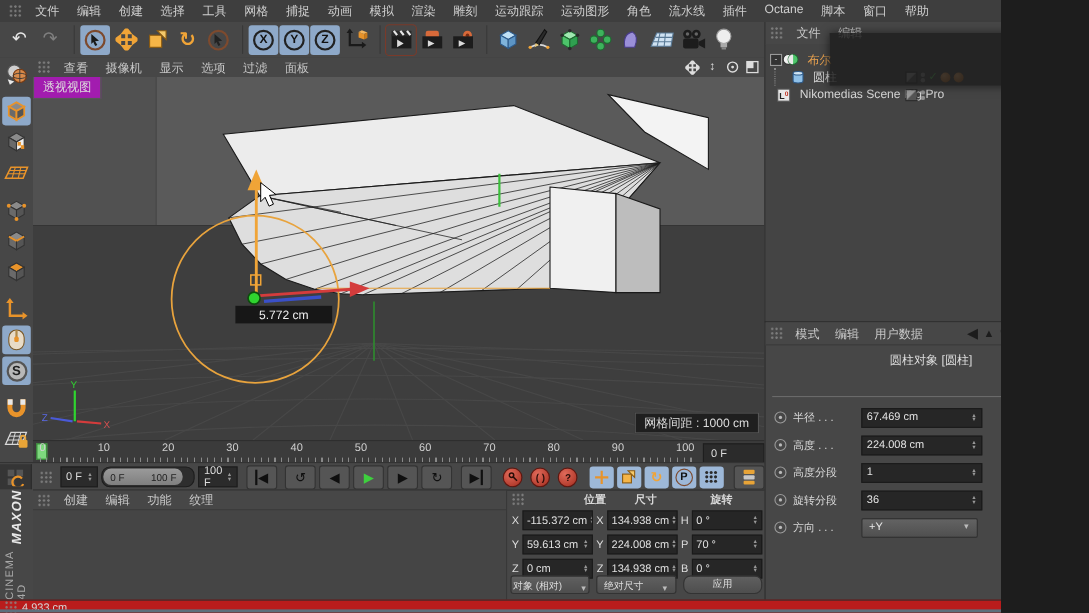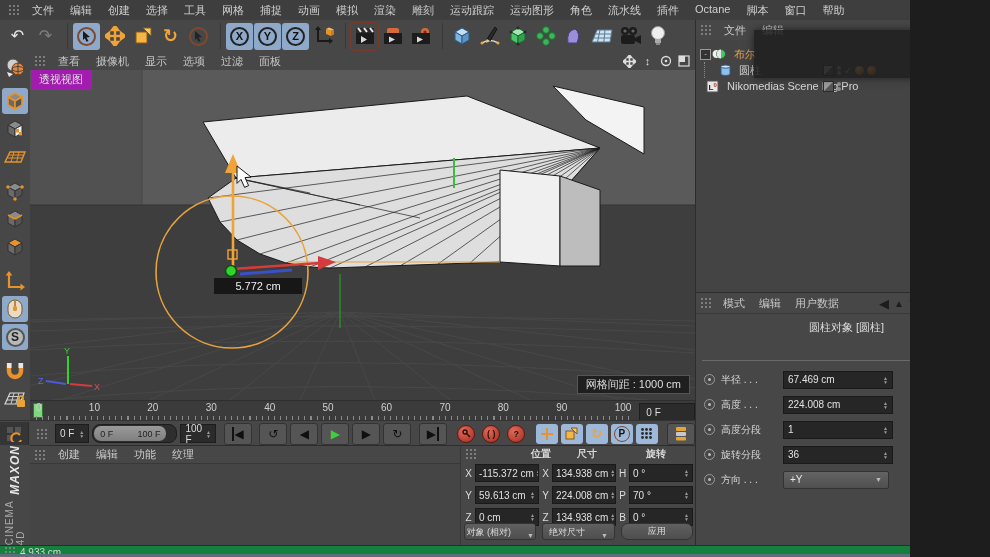--- a/index.html
+++ b/index.html
@@ -141,21 +141,21 @@
   .rad{width:9px;height:9px;border:1px solid #9a9a9a;border-radius:50%;display:flex;align-items:center;
        justify-content:center;flex:none;}
   .rad i{width:3px;height:3px;border-radius:50%;background:#bbb;}
   .flabel{width:56px;white-space:nowrap;overflow:hidden;color:#d8d8d8;flex:none;font-size:10px;}
   .finput{width:100px;height:16px;background:#262626;border:1px solid #1a1a1a;display:flex;align-items:center;
           padding:0 4px;color:#e2e2e2;white-space:nowrap;overflow:hidden;font-size:10px;}
   .fdrop{width:92px;height:16px;background:linear-gradient(#636363,#4f4f4f);border:1px solid #333;border-radius:2px;
          display:flex;align-items:center;padding:0 6px;color:#e8e8e8;font-size:10px;}
   .fdrop .dcar{margin-left:auto;}
   
-  .statusbar{position:absolute;left:0;top:545px;width:990px;height:12px;background:#15803d;border-top:1px solid #2c2c2c;
+  .statusbar{position:absolute;left:0;top:545px;width:990px;height:12px;background:#b91c1c;border-top:1px solid #2c2c2c;
              display:flex;align-items:center;font-size:10px;color:#d5d5d5;}
   .bstrip{position:absolute;left:0;bottom:0;width:990px;height:3px;background:#5d6f7c;}
   svg text{font-family:"Liberation Sans","DejaVu Sans",sans-serif;}
 </style>
 </head>
 <body>
 
 <div class="app">
 
   <div class="menubar">

